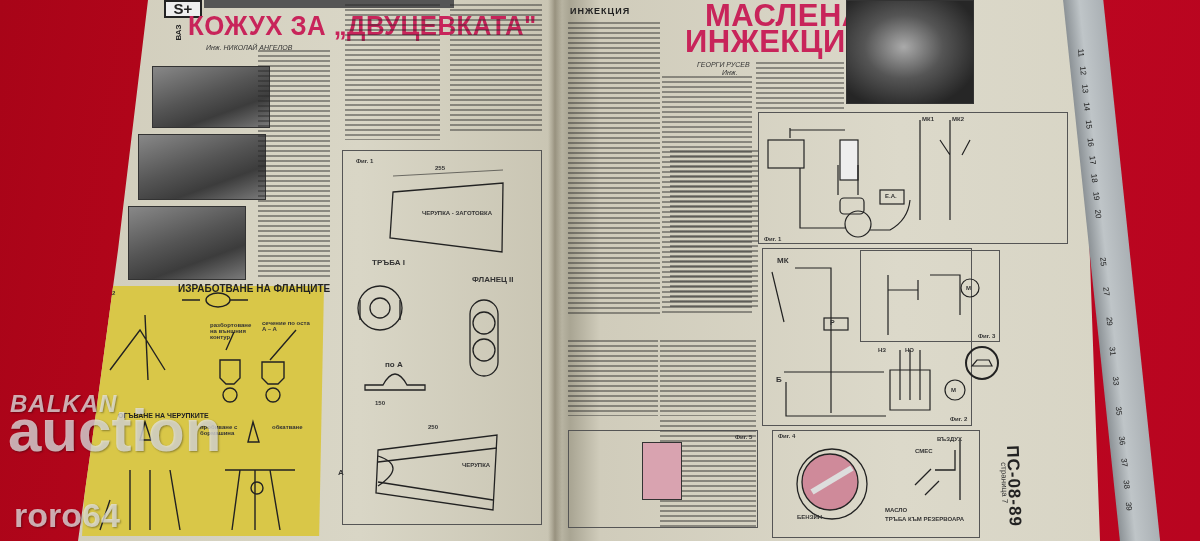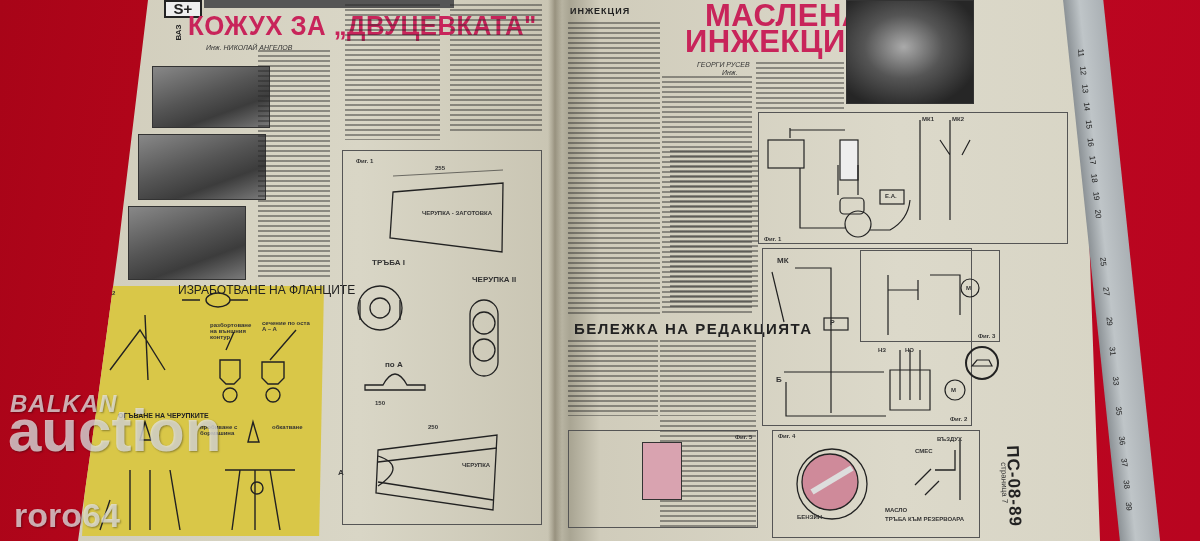--- a/index.html
+++ b/index.html
@@ -24,21 +24,21 @@
   .byline { position: absolute; font-size: 7px; font-style: italic; color: #333; }
   .section-tag { position: absolute; left: 570px; top: 6px; font-size: 9px; font-weight: bold; color: #222; letter-spacing: 1px; }
   .note-title { position: absolute; left: 574px; top: 320px; font-size: 15px; font-weight: bold; color: #222; letter-spacing: 1.5px; }
   .col { position: absolute; background-image: repeating-linear-gradient(180deg, rgba(40,40,40,.55) 0 2px, transparent 2px 5px); opacity: .8; }
   .photo { position: absolute; background: linear-gradient(160deg, #888 0%, #555 45%, #3c3c3c 70%, #7a7a7a 100%); border: 1px solid #333; }
   .photo-engine { position: absolute; left: 846px; top: 0; width: 128px; height: 104px;
     background: radial-gradient(ellipse at 45% 45%, #aaa 0%, #555 40%, #262626 80%); border: 1px solid #333; }
   .fig-box { position: absolute; border: 1px solid #555; }
   .yellow { position: absolute; left: 82px; top: 286px; width: 242px; height: 250px; background: #d9c748;
     clip-path: polygon(6% 0, 100% 0, 98% 100%, 0 100%); }
-  .yellow-title { position: absolute; left: 178px; top: 283px; font-size: 12px; font-weight: normal; color: #222; }
+  .yellow-title { position: absolute; left: 178px; top: 283px; font-size: 10px; font-weight: bold; color: #222; }
   .yellow-sub { position: absolute; left: 118px; top: 412px; font-size: 7px; font-weight: bold; color: #222; }
   .fig-label { position: absolute; font-size: 6px; font-weight: bold; color: #333; }
   .draw-label { position: absolute; font-size: 8px; font-weight: bold; color: #333; }
   .ruler { position: absolute; left: 1062px; top: -10px; width: 40px; height: 570px; background: linear-gradient(90deg, #8c9296, #bfc5c8 40%, #aab0b4 100%);
     transform: rotate(-6deg); transform-origin: top left; }
   .ruler-num { position: absolute; left: 8px; font-size: 8px; color: #222; transform: rotate(90deg); }
   .page-id { position: absolute; left: 1022px; top: 445px; font-size: 17px; font-weight: bold; color: #222; transform: rotate(88deg); transform-origin: left top; letter-spacing: 1px; }
   .page-num { position: absolute; left: 1008px; top: 462px; font-size: 8px; color: #333; transform: rotate(88deg); transform-origin: left top; }
   .watermark { position: absolute; color: rgba(230,230,230,.75); font-weight: bold; text-shadow: 1px 1px 2px rgba(0,0,0,.35); }
   .wm1 { left: 10px; top: 390px; font-size: 24px; letter-spacing: 1px; font-style: italic; }
@@ -105,21 +105,21 @@
       <circle cx="484" cy="350" r="11"></circle>
       <path d="M365 385 h18 q12 -22 24 0 h18 v5 h-60 z"></path>
       <path d="M378 450 L497 435 L493 510 L376 493 Z"></path>
       <path d="M378 462 L497 448 M378 482 L493 500"></path>
       <path d="M378 456 q30 10 0 30"></path>
     </g>
   </svg>
   <div class="draw-label" style="left:422px;top:210px;font-size:6px;">ЧЕРУПКА - ЗАГОТОВКА</div>
   <div class="fig-label" style="left:435px;top:165px;">255</div>
   <div class="draw-label" style="left:372px;top:258px;">ТРЪБА I</div>
-  <div class="draw-label" style="left:472px;top:275px;">ЧЕРУПКА II</div>
+  <div class="draw-label" style="left:472px;top:275px;">ФЛАНЕЦ II</div>
   <div class="fig-label" style="left:385px;top:360px;font-size:8px;">по А</div>
   <div class="fig-label" style="left:375px;top:400px;">150</div>
   <div class="fig-label" style="left:428px;top:424px;">250</div>
   <div class="fig-label" style="left:462px;top:462px;">ЧЕРУПКА</div>
   <div class="draw-label" style="left:338px;top:468px;">A</div>
 
   <div class="section-tag">ИНЖЕКЦИЯ</div>
   <div class="headline h2a">МАСЛЕНА</div>
   <div class="headline h2b">ИНЖЕКЦИЯ</div>
   <div class="byline" style="left:697px;top:61px;">ГЕОРГИ РУСЕВ</div>
@@ -128,21 +128,20 @@
 
   <div class="col" style="left:568px;top:22px;width:92px;height:292px;"></div>
   <div class="col" style="left:662px;top:76px;width:90px;height:238px;"></div>
   <div class="col" style="left:756px;top:62px;width:88px;height:50px;"></div>
   <div class="col" style="left:762px;top:150px;width:0;height:0;"></div>
   <div class="col" style="left:568px;top:340px;width:90px;height:76px;"></div>
   <div class="col" style="left:660px;top:340px;width:96px;height:76px;"></div>
   <div class="col" style="left:670px;top:150px;width:88px;height:160px;"></div>
   <div class="col" style="left:660px;top:420px;width:96px;height:110px;"></div>
 
-  <div class="note-title">БЕЛЕЖКА НА РЕДАКЦИЯТА</div>
 
   <div class="fig-box" style="left:758px;top:112px;width:310px;height:132px;"></div>
   <div class="fig-label" style="left:764px;top:236px;">Фиг. 1</div>
   <svg width="1200" height="541" style="left:0;top:0;">
     <g stroke="#222" stroke-width="1.2" fill="none">
       <rect x="768" y="140" width="36" height="28"></rect>
       <rect x="840" y="140" width="18" height="40" fill="#eee"></rect>
       <path d="M838 165 v30 M858 165 v30"></path>
       <rect x="840" y="198" width="24" height="16" rx="4"></rect>
       <rect x="880" y="190" width="24" height="14"></rect>

